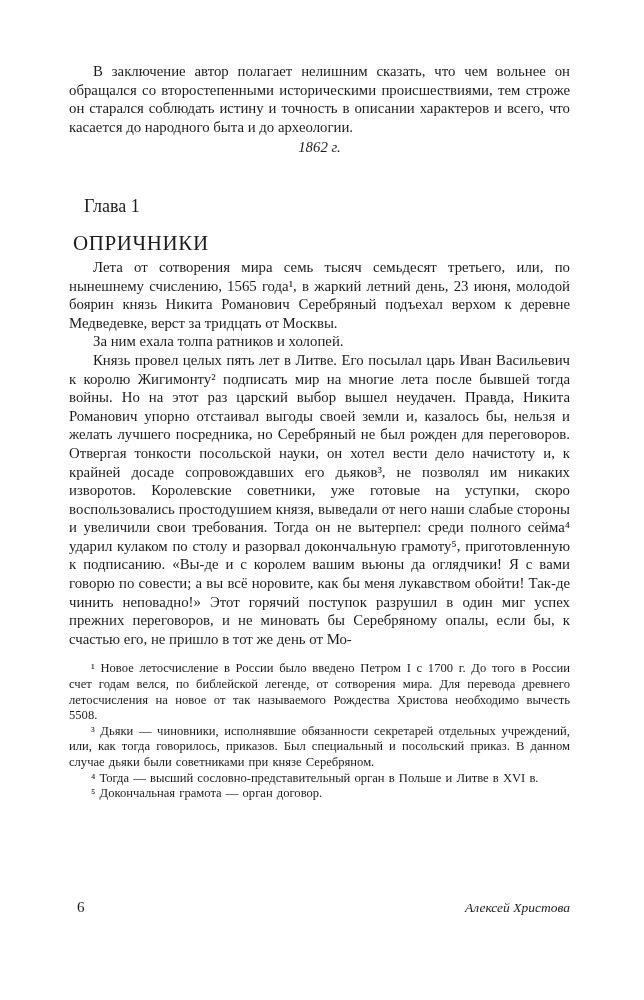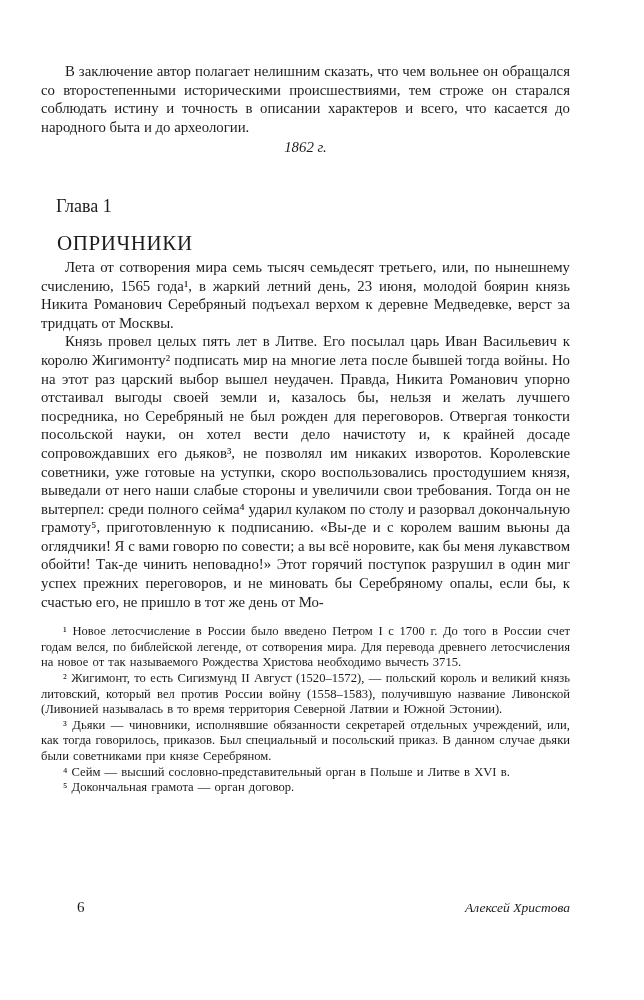--- a/index.html
+++ b/index.html
@@ -8,21 +8,21 @@
     background: #ffffff;
   }
   .page {
     position: relative;
     width: 644px;
     height: 1000px;
     box-sizing: border-box;
     background: #ffffff;
     color: #1c1c1c;
     font-family: "Liberation Serif", "DejaVu Serif", serif;
-    padding: 62px 74px 0 41px;
+    padding: 62px 74px 0 69px;
     overflow: hidden;
   }
   .para {
     margin: 0;
     font-size: 14.8px;
     line-height: 18.6px;
     text-align: justify;
     text-indent: 24px;
   }
   .date-line {
@@ -33,21 +33,21 @@
     text-indent: 0;
     text-align: center;
   }
   .chapter-label {
     margin: 38px 0 0 15px;
     font-size: 18px;
     line-height: 22px;
     font-weight: 400;
   }
   .chapter-title {
-    margin: 13px 0 0 16px;
+    margin: 13px 0 0 4px;
     font-size: 21px;
     line-height: 26px;
     font-weight: 400;
     letter-spacing: 0.6px;
   }
   .body-start {
     margin-top: 2px;
   }
   .footnotes {
     margin-top: 13px;
@@ -84,27 +84,27 @@
 
 <div class="page">
 
   <p class="para">В заключение автор полагает нелишним сказать, что чем вольнее он обращался со второстепенными историческими происшествиями, тем строже он старался соблюдать истину и точность в описании характеров и всего, что касается до народного быта и до археологии.</p>
   <p class="date-line">1862 г.</p>
 
   <div class="chapter-label">Глава 1</div>
   <div class="chapter-title">ОПРИЧНИКИ</div>
 
   <p class="para body-start">Лета от сотворения мира семь тысяч семьдесят третьего, или, по нынешнему счислению, 1565 года¹, в жаркий летний день, 23 июня, молодой боярин князь Никита Романович Серебряный подъехал верхом к деревне Медведевке, верст за тридцать от Москвы.</p>
+  <p class="para">За ним ехала толпа ратников и холопей.</p>
   <p class="para">Князь провел целых пять лет в Литве. Его посылал царь Иван Васильевич к королю Жигимонту² подписать мир на многие лета после бывшей тогда войны. Но на этот раз царский выбор вышел неудачен. Правда, Никита Романович упорно отстаивал выгоды своей земли и, казалось бы, нельзя и желать лучшего посредника, но Серебряный не был рожден для переговоров. Отвергая тонкости посольской науки, он хотел вести дело начистоту и, к крайней досаде сопровождавших его дьяков³, не позволял им никаких изворотов. Королевские советники, уже готовые на уступки, скоро воспользовались простодушием князя, выведали от него наши слабые стороны и увеличили свои требования. Тогда он не вытерпел: среди полного сейма⁴ ударил кулаком по столу и разорвал докончальную грамоту⁵, приготовленную к подписанию. «Вы-де и с королем вашим вьюны да оглядчики! Я с вами говорю по совести; а вы всё норовите, как бы меня лукавством обойти! Так-де чинить неповадно!» Этот горячий поступок разрушил в один миг успех прежних переговоров, и не миновать бы Серебряному опалы, если бы, к счастью его, не пришло в тот же день от Мо-</p>
 
   <div class="footnotes">
-    <p class="footnote">¹ Новое летосчисление в России было введено Петром I с 1700 г. До того в России счет годам велся, по библейской легенде, от сотворения мира. Для перевода древнего летосчисления на новое от так называемого Рождества Христова необходимо вычесть 3715.</p>
-    <p class="footnote">² Жигимонт, то есть Сигизмунд II Август (1520–1572), — польский король и великий князь литовский, который вел против России войну (1558–1583), получившую название Ливонской (Ливонией называлась в то время территория Северной Латвии и Южной Эстонии).</p>
+    <p class="footnote">¹ Новое летосчисление в России было введено Петром I с 1700 г. До того в России счет годам велся, по библейской легенде, от сотворения мира. Для перевода древнего летосчисления на новое от так называемого Рождества Христова необходимо вычесть 5508.</p>
     <p class="footnote">³ Дьяки — чиновники, исполнявшие обязанности секретарей отдельных учреждений, или, как тогда говорилось, приказов. Был специальный и посольский приказ. В данном случае дьяки были советниками при князе Серебряном.</p>
-    <p class="footnote">⁴ Сейм — высший сословно-представительный орган в Польше и Литве в XVI в.</p>
+    <p class="footnote">⁴ Тогда — высший сословно-представительный орган в Польше и Литве в XVI в.</p>
     <p class="footnote">⁵ Докончальная грамота — орган договор.</p>
   </div>
 
   <div class="footer">
     <span class="page-number">6</span>
     <span class="running-author">Алексей Христова</span>
   </div>
 
 </div>
 

